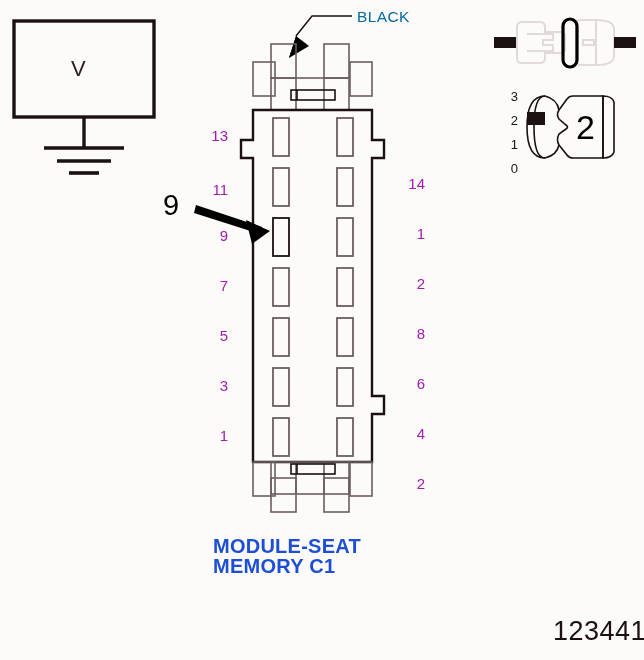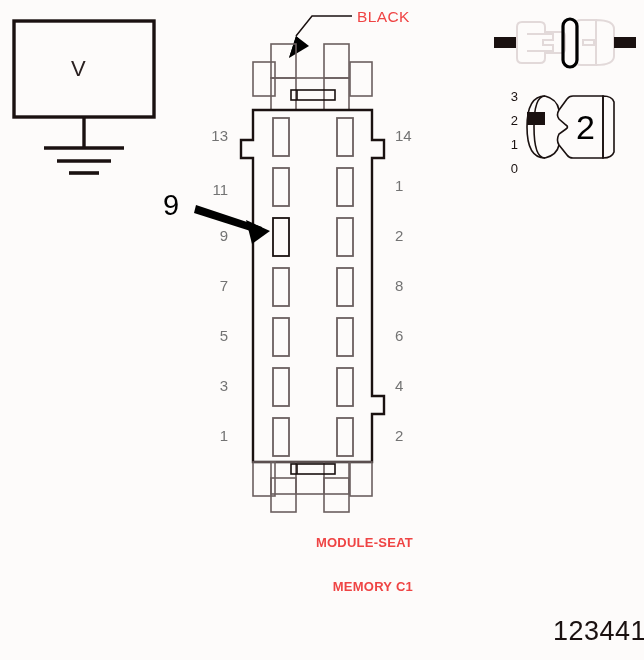--- a/index.html
+++ b/index.html
@@ -28,39 +28,39 @@
     height: 660px;
     display: block;
   }
   .txt {
     position: absolute;
     white-space: pre;
     line-height: 1;
   }
   .pin-num {
     font-size: 15px;
-    color: #737373;
+    color: #a21caf;
   }
   .pin-num.left  { text-align: right; }
-  .pin-num.right { text-align: left; }
+  .pin-num.right { text-align: right; margin-top: 48px; }
   .label-black {
     font-size: 15.5px;
     letter-spacing: 0.4px;
-    color: #ef4444;
+    color: #0369a1;
   }
   .label-callout {
     font-size: 29px;
     color: #000;
   }
   .caption {
-    font-size: 13px;
+    font-size: 20px;
     font-weight: bold;
     letter-spacing: 0.25px;
-    color: #ef4444;
-    text-align: right;
+    color: #1d4ed8;
+    text-align: left;
   }
   .figure-id {
     font-size: 27px;
     color: #1a1110;
     letter-spacing: 0.5px;
   }
   .meter-letter {
     font-size: 22px;
     color: #2a2020;
   }
@@ -221,21 +221,21 @@
 
   <div class="txt pin-num right" style="left:395px; top:128px; width:30px;">14</div>
   <div class="txt pin-num right" style="left:395px; top:178px; width:30px;">1</div>
   <div class="txt pin-num right" style="left:395px; top:228px; width:30px;">2</div>
   <div class="txt pin-num right" style="left:395px; top:278px; width:30px;">8</div>
   <div class="txt pin-num right" style="left:395px; top:328px; width:30px;">6</div>
   <div class="txt pin-num right" style="left:395px; top:378px; width:30px;">4</div>
   <div class="txt pin-num right" style="left:395px; top:428px; width:30px;">2</div>
 
   <div class="txt caption" style="left:213px; top:536px; width:200px;">MODULE-SEAT</div>
-  <div class="txt caption" style="left:213px; top:580px; width:200px;">MEMORY C1</div>
+  <div class="txt caption" style="left:213px; top:556px; width:200px;">MEMORY C1</div>
 
   <div class="txt scale-num" style="left:500px; top:90px; width:18px;">3</div>
   <div class="txt scale-num" style="left:500px; top:114px; width:18px;">2</div>
   <div class="txt scale-num" style="left:500px; top:138px; width:18px;">1</div>
   <div class="txt scale-num" style="left:500px; top:162px; width:18px;">0</div>
 
   <div class="txt cavity-num" style="left:576px; top:110px;">2</div>
 
   <div class="txt figure-id" style="left:553px; top:618px;">123441</div>
 

